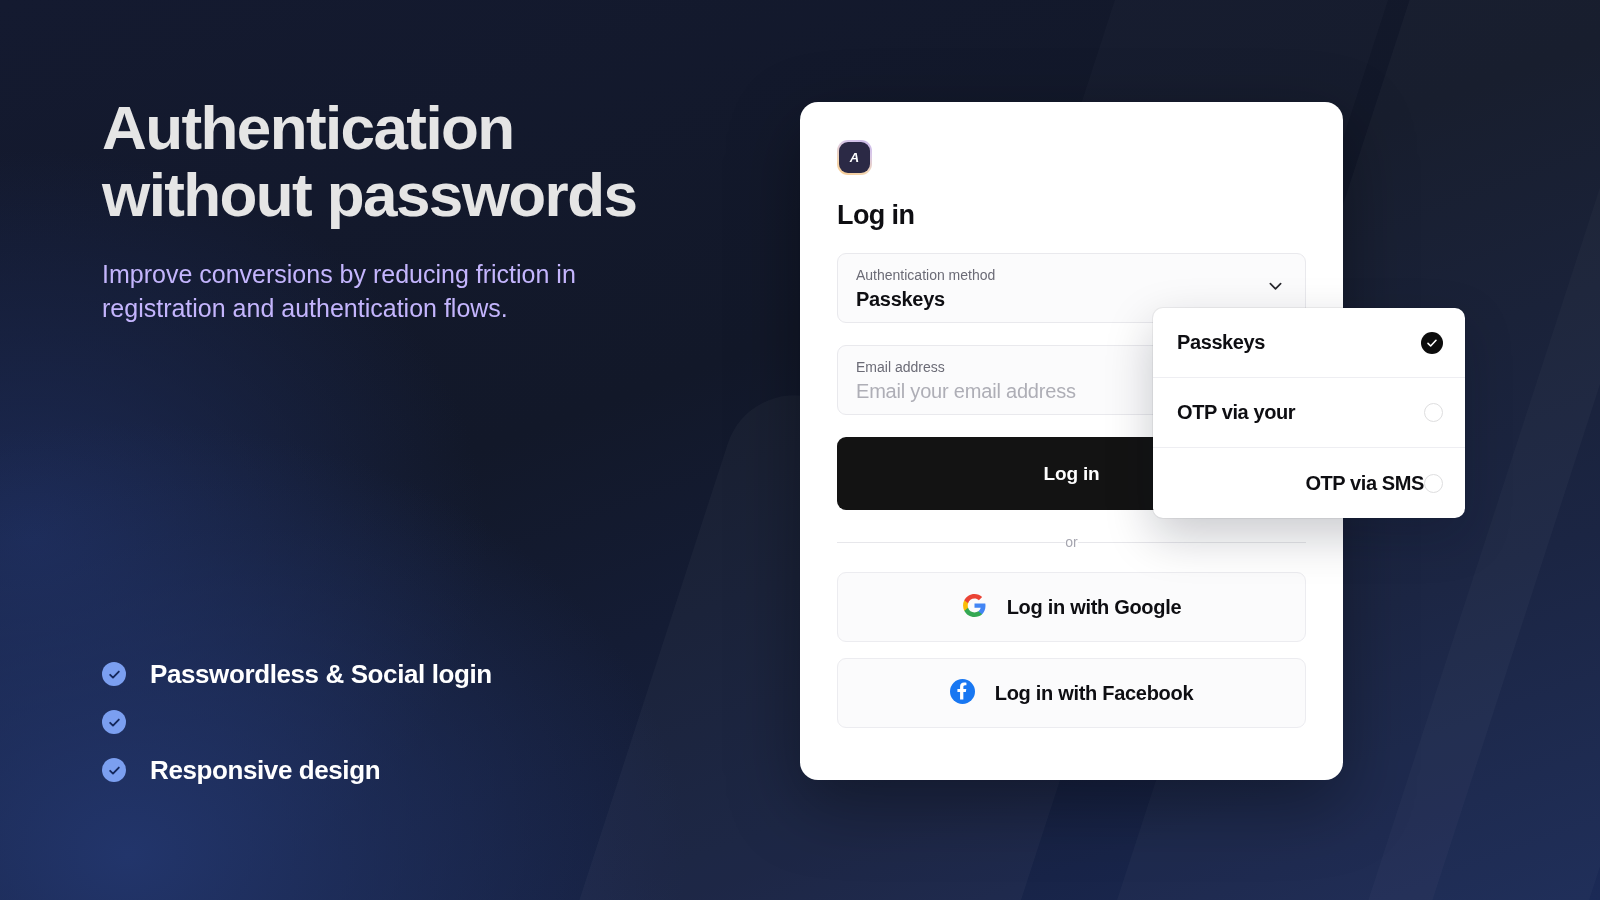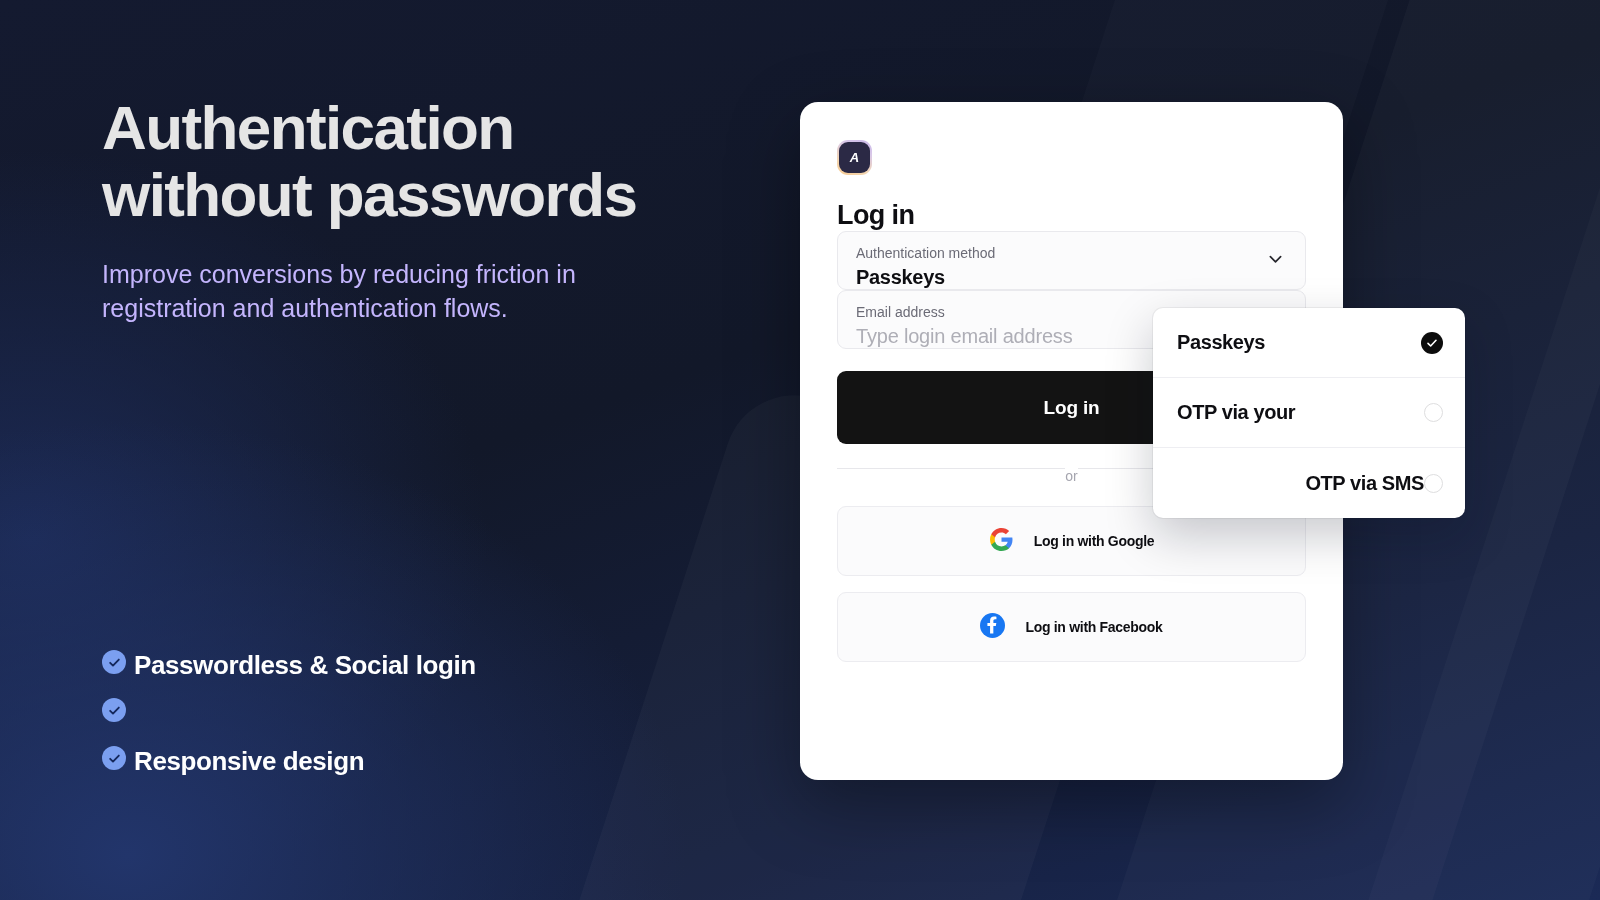--- a/index.html
+++ b/index.html
@@ -36,21 +36,21 @@
   #hero h1 {
     font-size:62px; line-height:1.08; font-weight:bold;
     color:#e5e5e5; letter-spacing:-1.6px; white-space:pre-line;
   }
   #hero .sub {
     margin-top:28px; font-size:25px; line-height:1.38;
     color:#c4b5fd; font-weight:400; white-space:pre-line;
   }
 
   #features { position:absolute; left:102px; top:650px; }
-  .feat { display:flex; gap:8px; height:48px; }
+  .feat { display:flex; align-items:center; gap:24px; height:48px; }
   .feat .chk {
     width:24px; height:24px; border-radius:50%;
     background:#7b9ff0; flex:0 0 24px;
     display:flex; align-items:center; justify-content:center;
   }
   .feat .chk svg { display:block; }
   .feat .flabel {
     font-size:26px; font-weight:bold; color:#ffffff; letter-spacing:-0.4px;
   }
 
@@ -73,49 +73,49 @@
     background:#2b2945;
     display:flex; align-items:center; justify-content:center;
     color:#fff; font-size:13px; font-weight:bold; font-style:italic;
   }
   #card h2 {
     margin-top:25px; font-size:27px; font-weight:bold;
     color:#0e0e12; letter-spacing:-0.6px;
   }
 
   .field {
-    height:59px;
+    margin-top:22px; height:70px;
     border:1px solid #e9e9ed; border-radius:9px;
     background:#fbfbfc;
     padding:12px 18px 0 18px;
     position:relative;
   }
   .field .flab { font-size:14px; color:#6b6b76; font-weight:400; line-height:1.4; }
   .field .fval { font-size:20px; font-weight:bold; color:#0e0e12; margin-top:2px; letter-spacing:-0.3px; }
   .field .fph  { font-size:20px; color:#aeaeb6; margin-top:2px; font-weight:400; letter-spacing:-0.2px; }
   .field .chev { position:absolute; right:20px; top:50%; transform:translateY(-50%); }
 
   #login-btn {
     margin-top:22px; width:100%; height:73px;
     background:#131313; color:#ffffff; border:none; border-radius:9px;
     font-family:inherit; font-size:19px; font-weight:bold; letter-spacing:-0.2px;
     cursor:pointer;
   }
 
-  .divider { margin-top:24px; display:flex; align-items:flex-start; }
+  .divider { margin-top:24px; display:flex; align-items:center; }
   .divider .ln { flex:1; height:1px; background:#e7e7eb; }
   .divider .or { font-size:14px; color:#a5a5af; }
 
   .social {
     margin-top:22px; width:100%; height:70px;
     background:#fbfbfc; border:1px solid #ececf0; border-radius:9px;
     display:flex; align-items:center; justify-content:center; gap:20px;
     cursor:pointer; font-family:inherit;
   }
-  .social .slabel { font-size:14px; font-weight:bold; color:#0e0e12; letter-spacing:-0.3px; }
+  .social .slabel { font-size:20px; font-weight:bold; color:#0e0e12; letter-spacing:-0.3px; }
   .social.fb { margin-top:16px; }
 
   
   #dropdown {
     position:absolute; left:1153px; top:308px;
     width:312px;
     background:#ffffff; border-radius:10px;
     box-shadow:0 18px 48px rgba(10,14,30,0.22), 0 0 0 1px rgba(0,0,0,0.05);
     overflow:hidden;
   }
@@ -189,21 +189,21 @@
     <div class="fval">Passkeys</div>
     <span class="chev">
       <svg width="19" height="19" viewBox="0 0 24 24">
           <path d="M5.5 9l6.5 6.6L18.5 9" fill="none" stroke="#26262c" stroke-width="2.1" stroke-linecap="round" stroke-linejoin="round"></path>
         </svg>
     </span>
   </div>
 
   <div class="field">
     <div class="flab">Email address</div>
-    <div class="fph">Type login email address</div>
+    <div class="fph">Email your email address</div>
   </div>
 
   <button id="login-btn">Log in</button>
 
   <div class="divider">
     <span class="ln"></span>
     <span class="or">or</span>
     <span class="ln"></span>
   </div>
 

